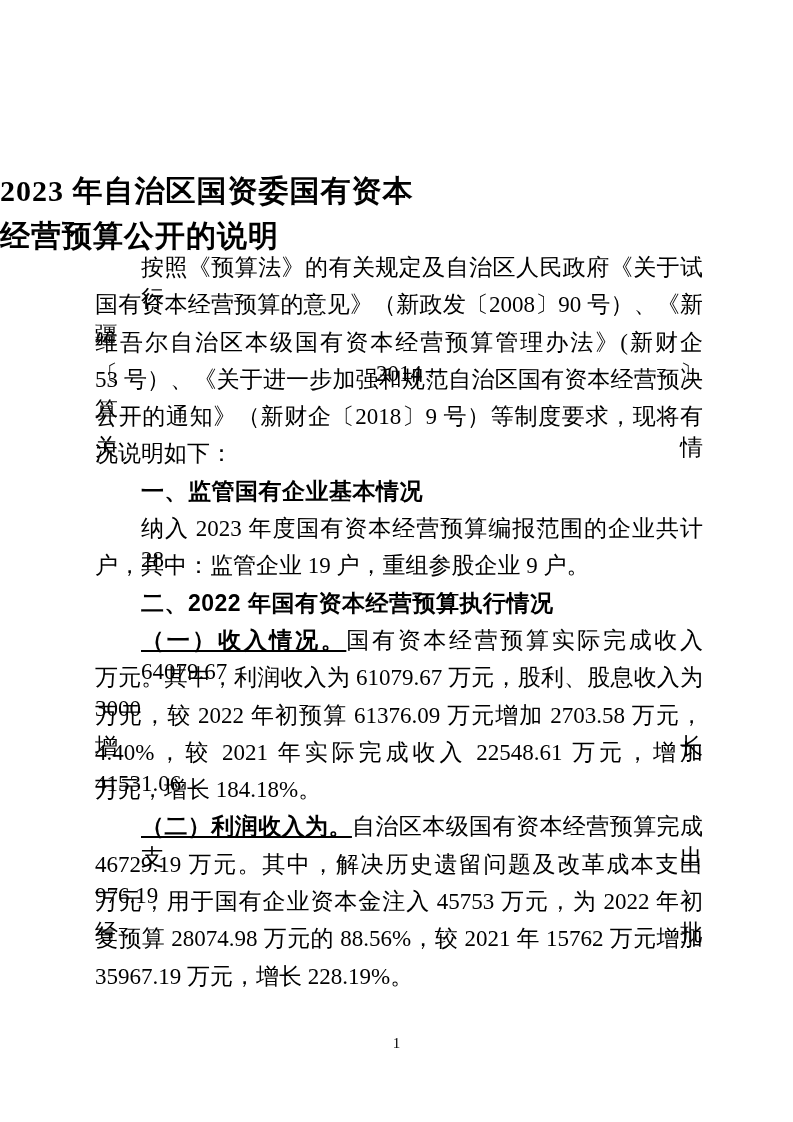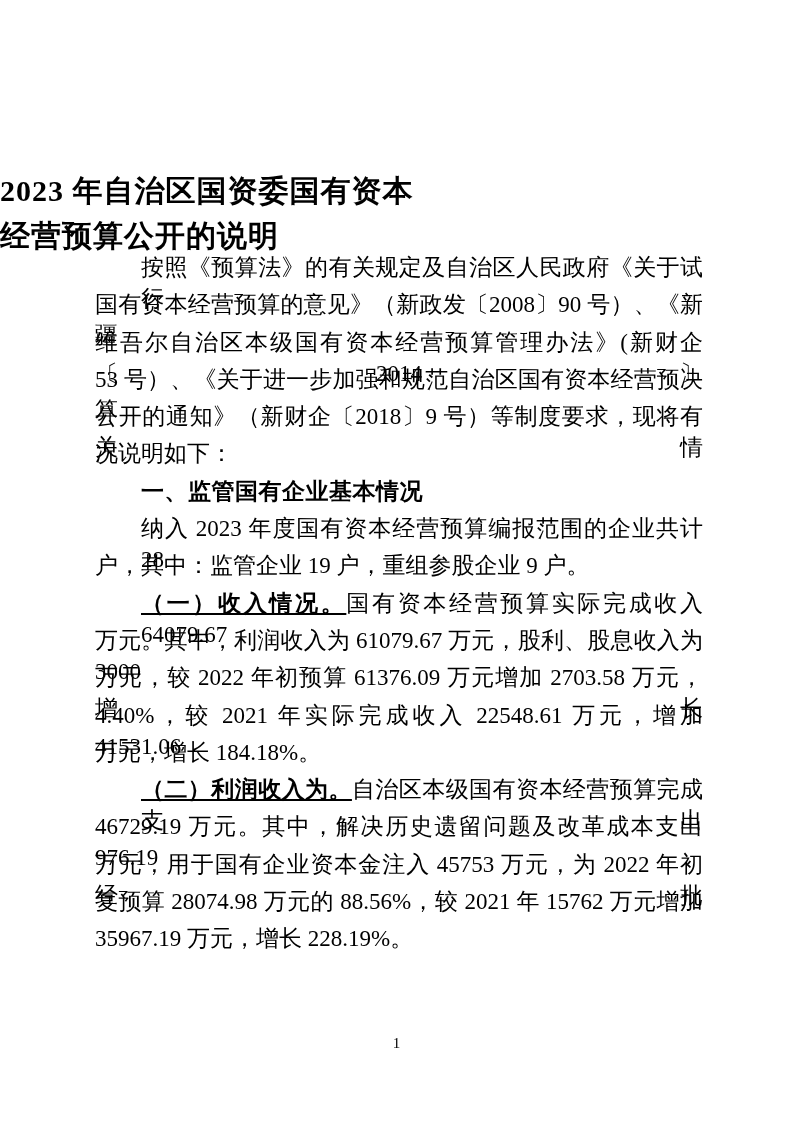--- a/index.html
+++ b/index.html
@@ -79,20 +79,21 @@
   <div class="content" id="content">
       <div class="line indent">按照《预算法》的有关规定及自治区人民政府《关于试行</div>
       <div class="line">国有资本经营预算的意见》（新政发〔2008〕90 号）、《新疆</div>
       <div class="line">维吾尔自治区本级国有资本经营预算管理办法》(新财企〔2014〕</div>
       <div class="line">53 号）、《关于进一步加强和规范自治区国有资本经营预决算</div>
       <div class="line">公开的通知》（新财企〔2018〕9 号）等制度要求，现将有关情</div>
       <div class="line end">况说明如下：</div>
       <div class="line heading indent">一、监管国有企业基本情况</div>
       <div class="line indent">纳入 2023 年度国有资本经营预算编报范围的企业共计 28</div>
       <div class="line end">户，其中：监管企业 19 户，重组参股企业 9 户。</div>
+      <div class="line heading indent">二、2022 年国有资本经营预算执行情况</div>
       <div class="line indent"><b>（一）收入情况。</b>国有资本经营预算实际完成收入 64079.67</div>
       <div class="line">万元。其中，利润收入为 61079.67 万元，股利、股息收入为 3000</div>
       <div class="line">万元，较 2022 年初预算 61376.09 万元增加 2703.58 万元，增长</div>
       <div class="line">4.40%，较 2021 年实际完成收入 22548.61 万元，增加 41531.06</div>
       <div class="line end">万元，增长 184.18%。</div>
       <div class="line indent"><b>（二）利润收入为。</b>自治区本级国有资本经营预算完成支出</div>
       <div class="line">46729.19 万元。其中，解决历史遗留问题及改革成本支出 976.19</div>
       <div class="line">万元，用于国有企业资本金注入 45753 万元，为 2022 年初经批</div>
       <div class="line">复预算 28074.98 万元的 88.56%，较 2021 年 15762 万元增加</div>
       <div class="line end">35967.19 万元，增长 228.19%。</div>

